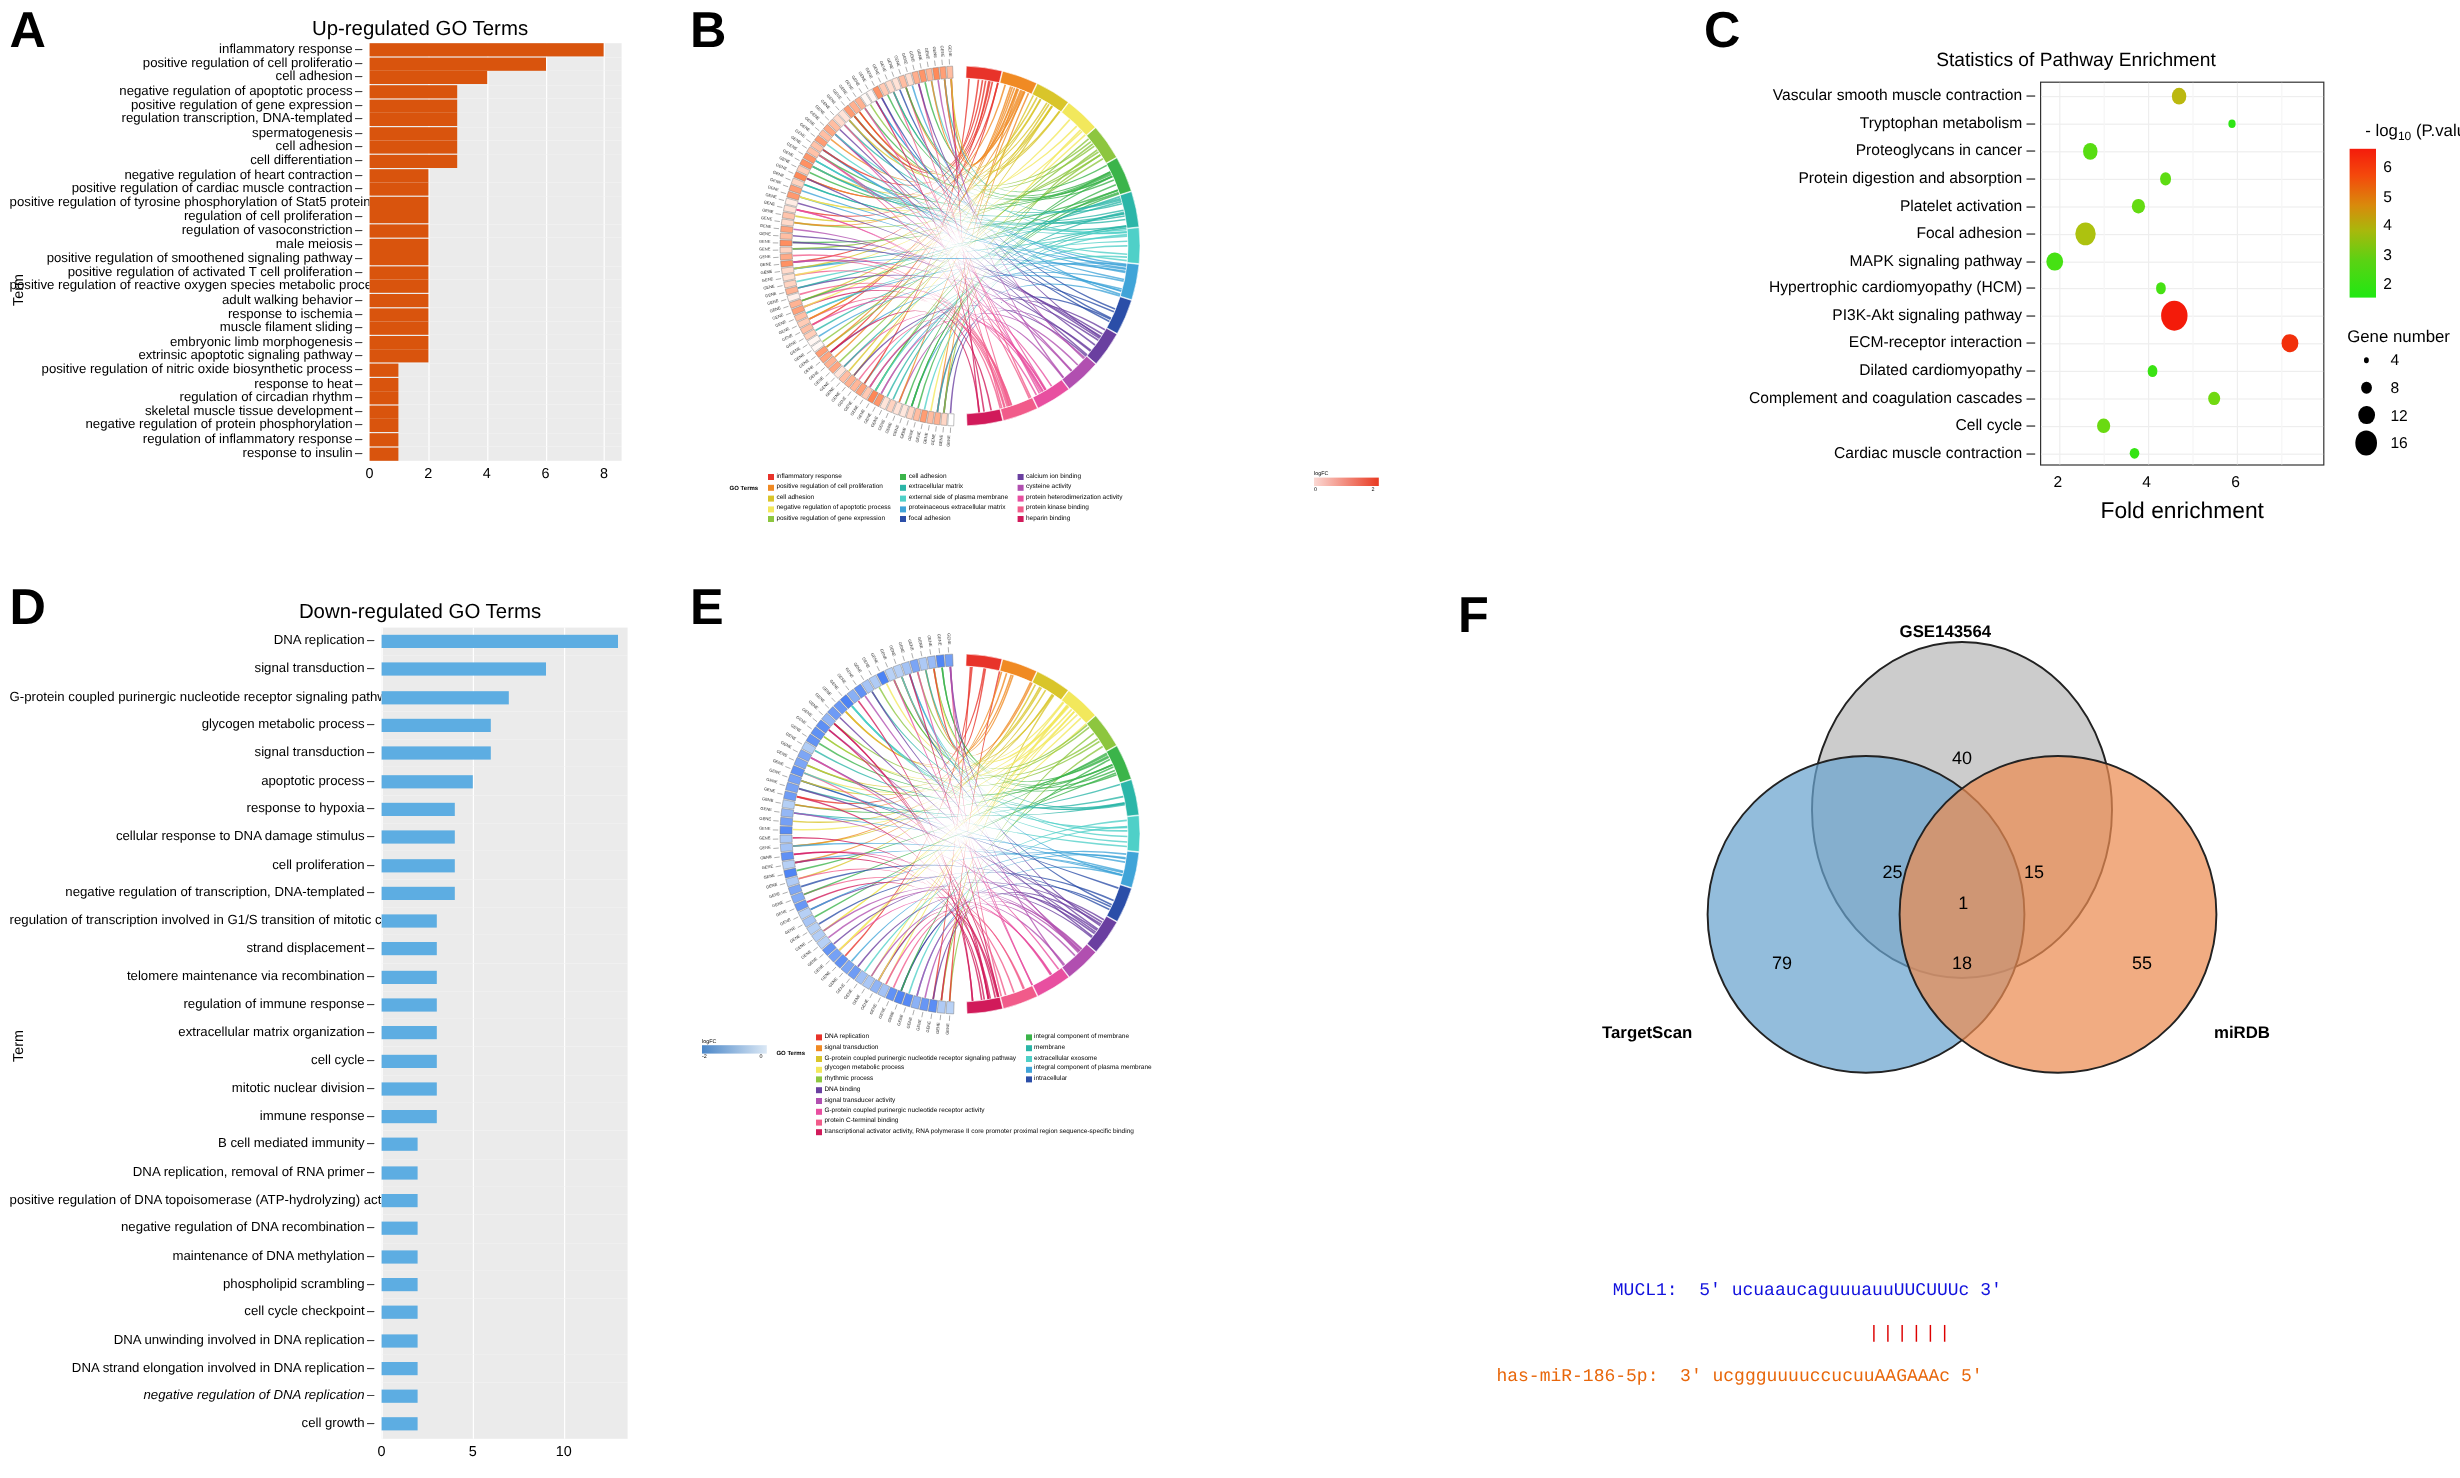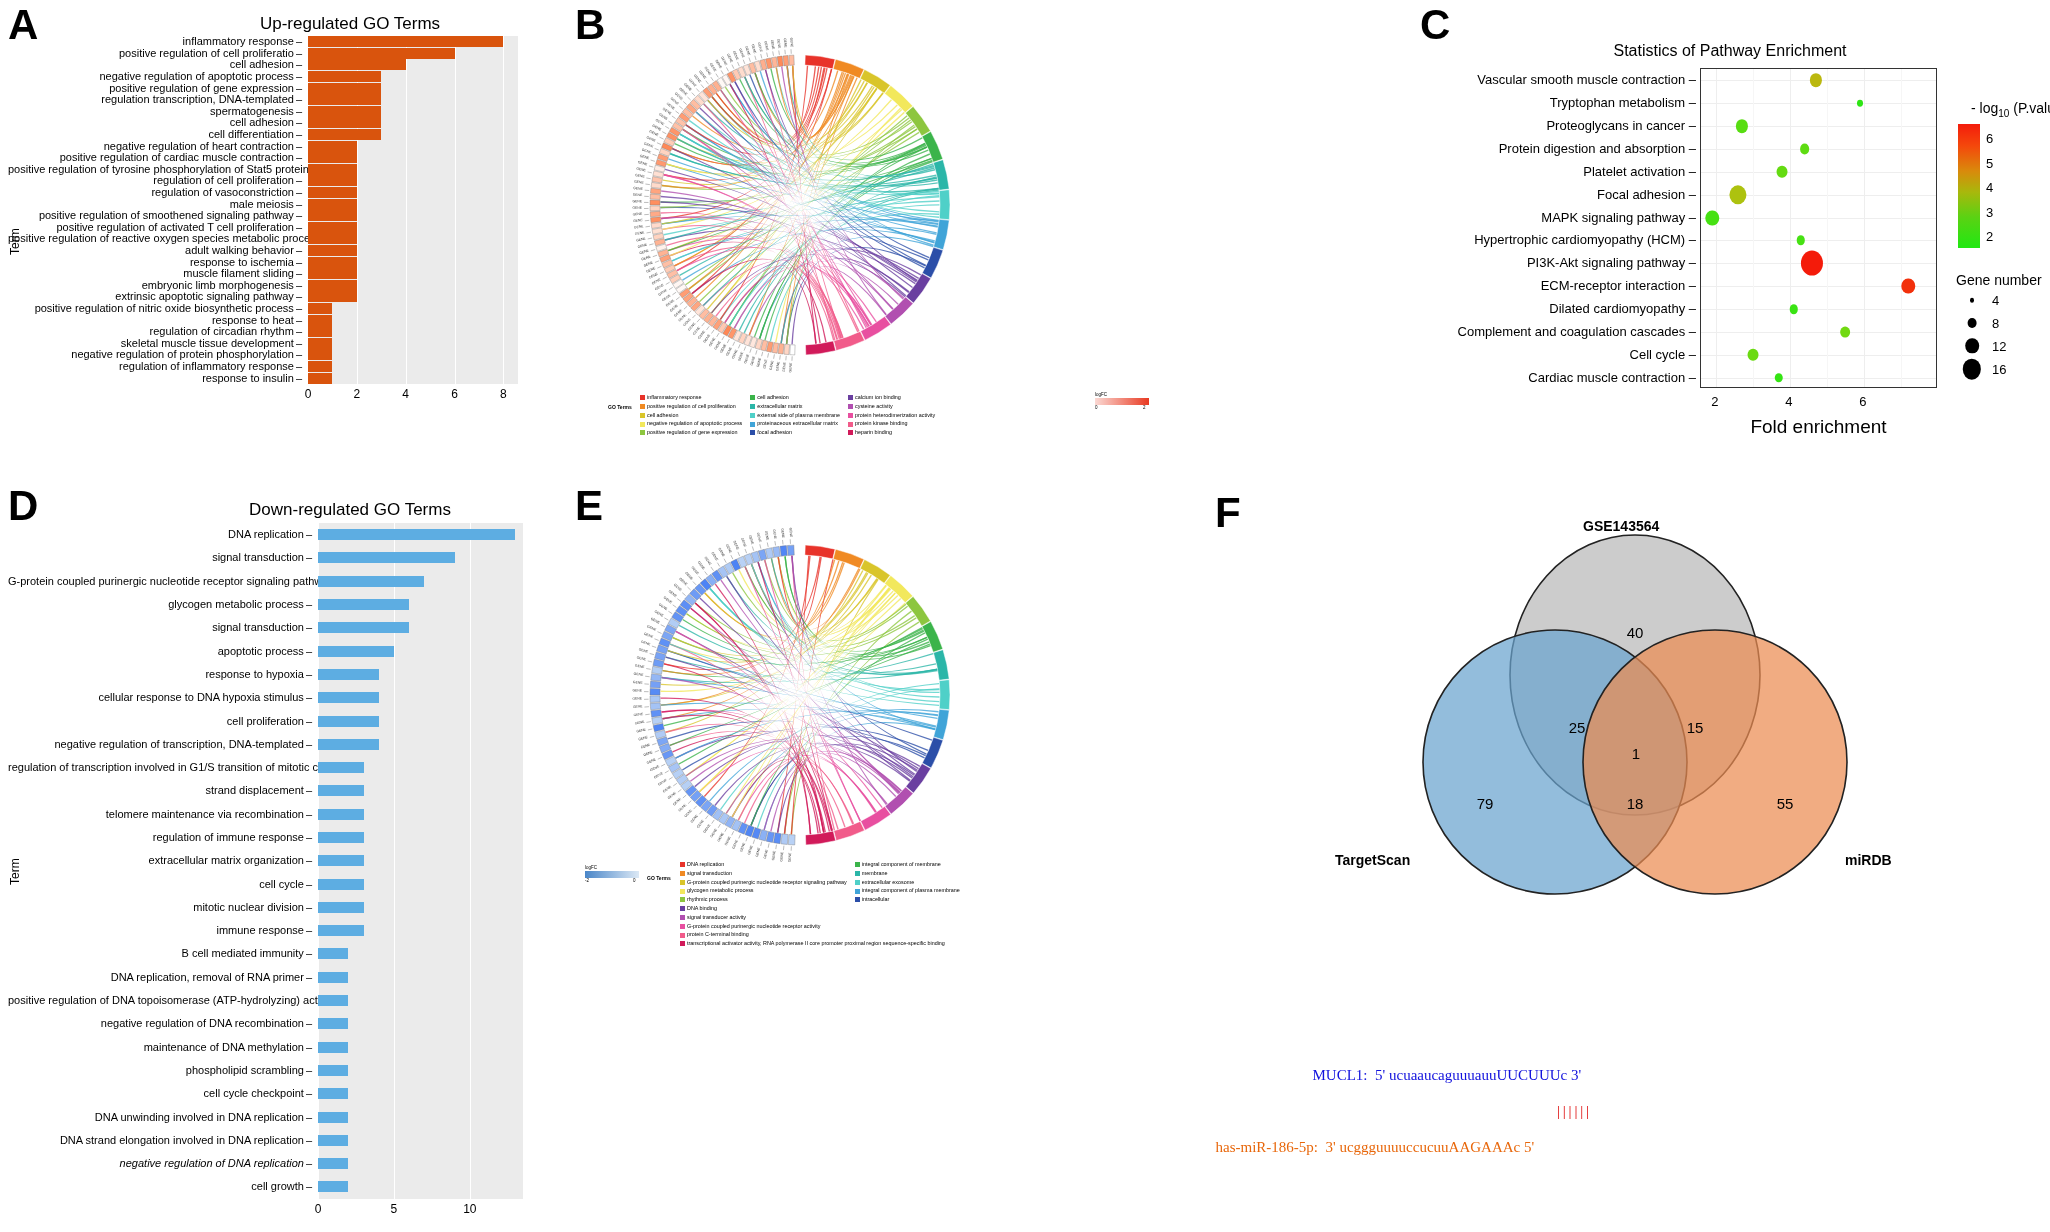--- a/index.html
+++ b/index.html
@@ -99,21 +99,21 @@
   .legend-swatch { width:5px; height:5px; flex:0 0 auto; }
   .legend-col { display:inline-block; vertical-align:top; margin-right:8px; }
   .legend-gofactor { position:absolute; font-size:5px; font-weight:bold; }
   .logfc-cap { position:absolute; font-size:4.5px; }
 
   
   .venn-lbl { position:absolute; font-size:14px; font-weight:bold; white-space:nowrap; }
   .venn-num { position:absolute; font-size:15px; transform:translate(-50%,-50%); }
 
   
-  .align-block { position:absolute; font-family:Liberation Serif, serif; font-size:15px; white-space:pre; }
+  .align-block { position:absolute; font-family:Liberation Mono, monospace; font-size:15px; white-space:pre; }
   .align-mucl { color:#1111dd; }
   .align-mir  { color:#e8670b; }
   .align-bars { color:#dd0000; letter-spacing:2.8px; }
 </style>
 </head>
 <body>
 
 <div class="panel" style="left:0;top:0;width:640px;height:450px;">
   <div class="panel-letter" style="left:8px;top:4px;">A</div>
   <div class="chart-title" style="position:absolute;left:130px;top:14px;width:440px;">Up-regulated GO Terms</div>
@@ -1064,21 +1064,21 @@
         <div class="bar-row" style="height: 23.3px;">
           <div class="lbl" style="width: 310px;">response to hypoxia</div>
           <div class="plot-area" style="width: 205px; flex: 0 0 205px;">
             <div class="grid-v" style="left: 0px;"></div>
             <div class="grid-v" style="left: 75.9259px;"></div>
             <div class="grid-v" style="left: 151.852px;"></div>
             <div class="bar barD" style="width: 60.7407px; position: relative; z-index: 2;"></div>
           </div>
         </div>
         <div class="bar-row" style="height: 23.3px;">
-          <div class="lbl" style="width: 310px;">cellular response to DNA hypoxia stimulus</div>
+          <div class="lbl" style="width: 310px;">cellular response to DNA damage stimulus</div>
           <div class="plot-area" style="width: 205px; flex: 0 0 205px;">
             <div class="grid-v" style="left: 0px;"></div>
             <div class="grid-v" style="left: 75.9259px;"></div>
             <div class="grid-v" style="left: 151.852px;"></div>
             <div class="bar barD" style="width: 60.7407px; position: relative; z-index: 2;"></div>
           </div>
         </div>
         <div class="bar-row" style="height: 23.3px;">
           <div class="lbl" style="width: 310px;">cell proliferation</div>
           <div class="plot-area" style="width: 205px; flex: 0 0 205px;">

